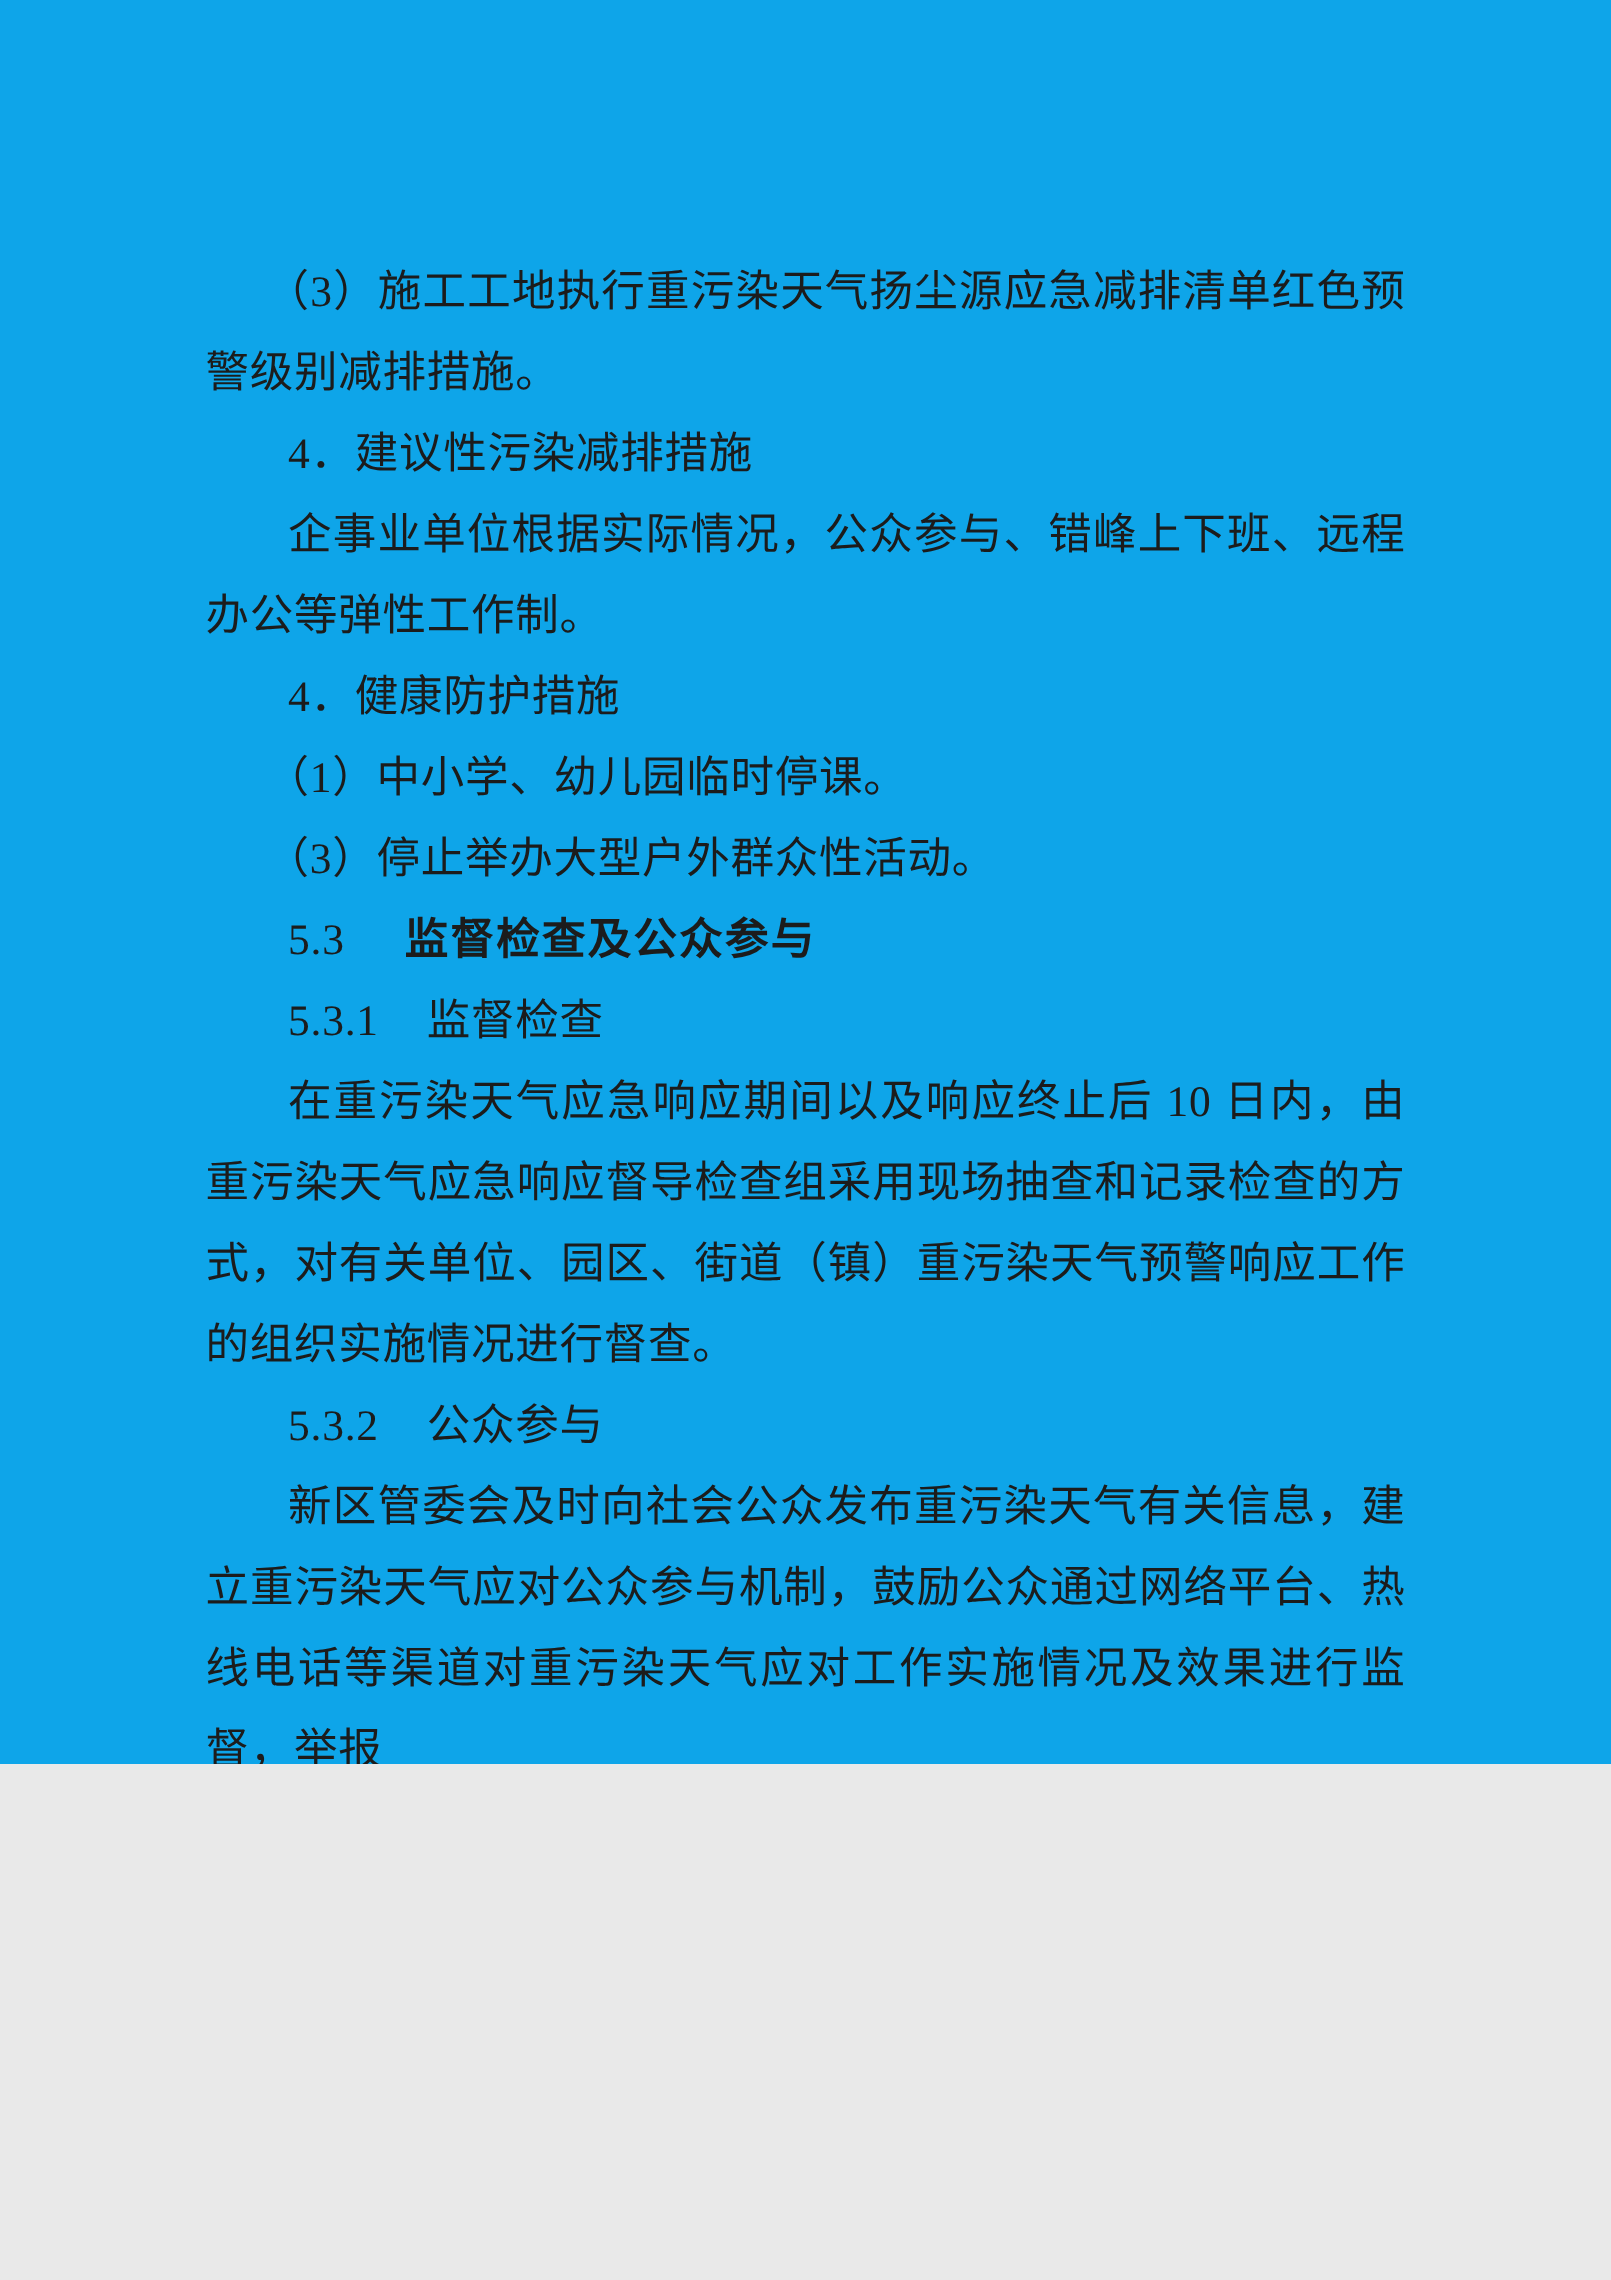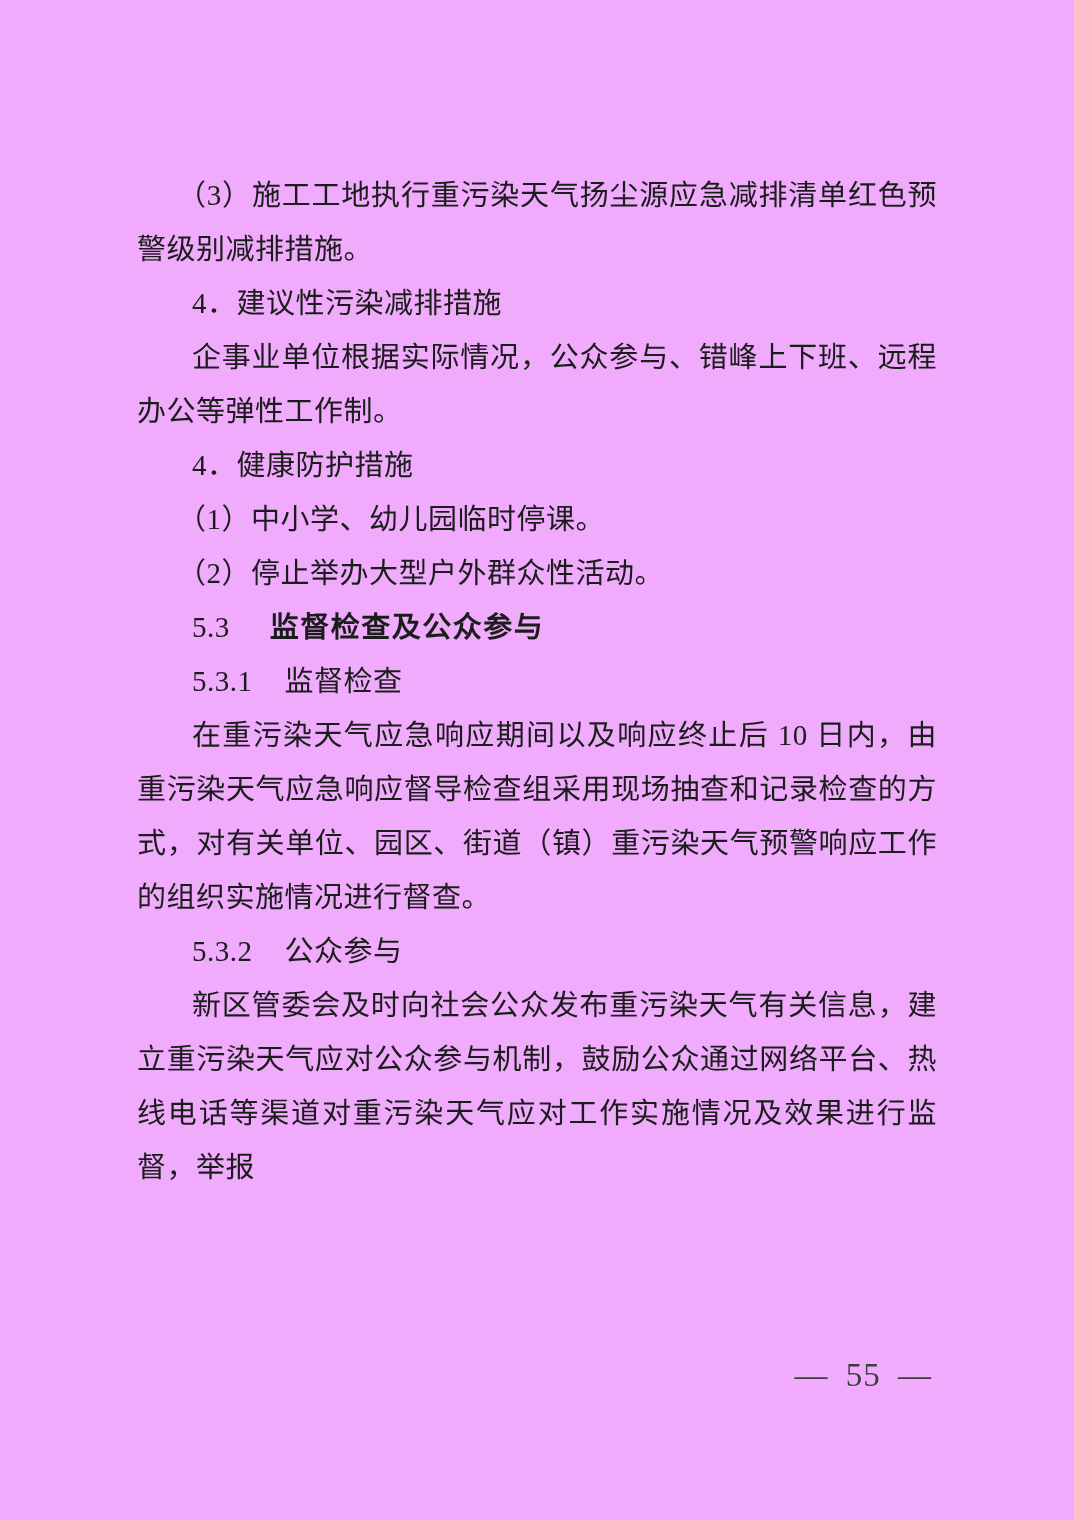--- a/index.html
+++ b/index.html
@@ -3,22 +3,22 @@
 <meta charset="utf-8">
 <style>
   html, body {
     margin: 0;
     padding: 0;
     background: #e9e9e9;
   }
   .page {
     position: relative;
     width: 1074px;
-    height: 1520px;
-    background: #f0abfc;
+    height: 1176px;
+    background: #0ea5e9;
     overflow: hidden;
     font-family: "Liberation Serif", serif;
   }
   .content {
     position: absolute;
     left: 137px;
     top: 168px;
     width: 800px;
     color: #1c1c1c;
     font-size: 29px;
@@ -67,21 +67,21 @@
     <p class="para paren">（3）施工工地执行重污染天气扬尘源应急减排清单红色预警级别减排措施。</p>
 
     <p class="para head3">4．建议性污染减排措施</p>
 
     <p class="para">企事业单位根据实际情况，公众参与、错峰上下班、远程办公等弹性工作制。</p>
 
     <p class="para head3">4．健康防护措施</p>
 
     <p class="para paren">（1）中小学、幼儿园临时停课。</p>
 
-    <p class="para paren">（2）停止举办大型户外群众性活动。</p>
+    <p class="para paren">（3）停止举办大型户外群众性活动。</p>
 
 
 
     <p class="para head2">
       <span class="hnum">5.3</span><span class="htitle">监督检查及公众参与</span>
     </p>
 
     <p class="para head3">
       <span class="hnum">5.3.1</span><span class="htitle">监督检查</span>
     </p>

